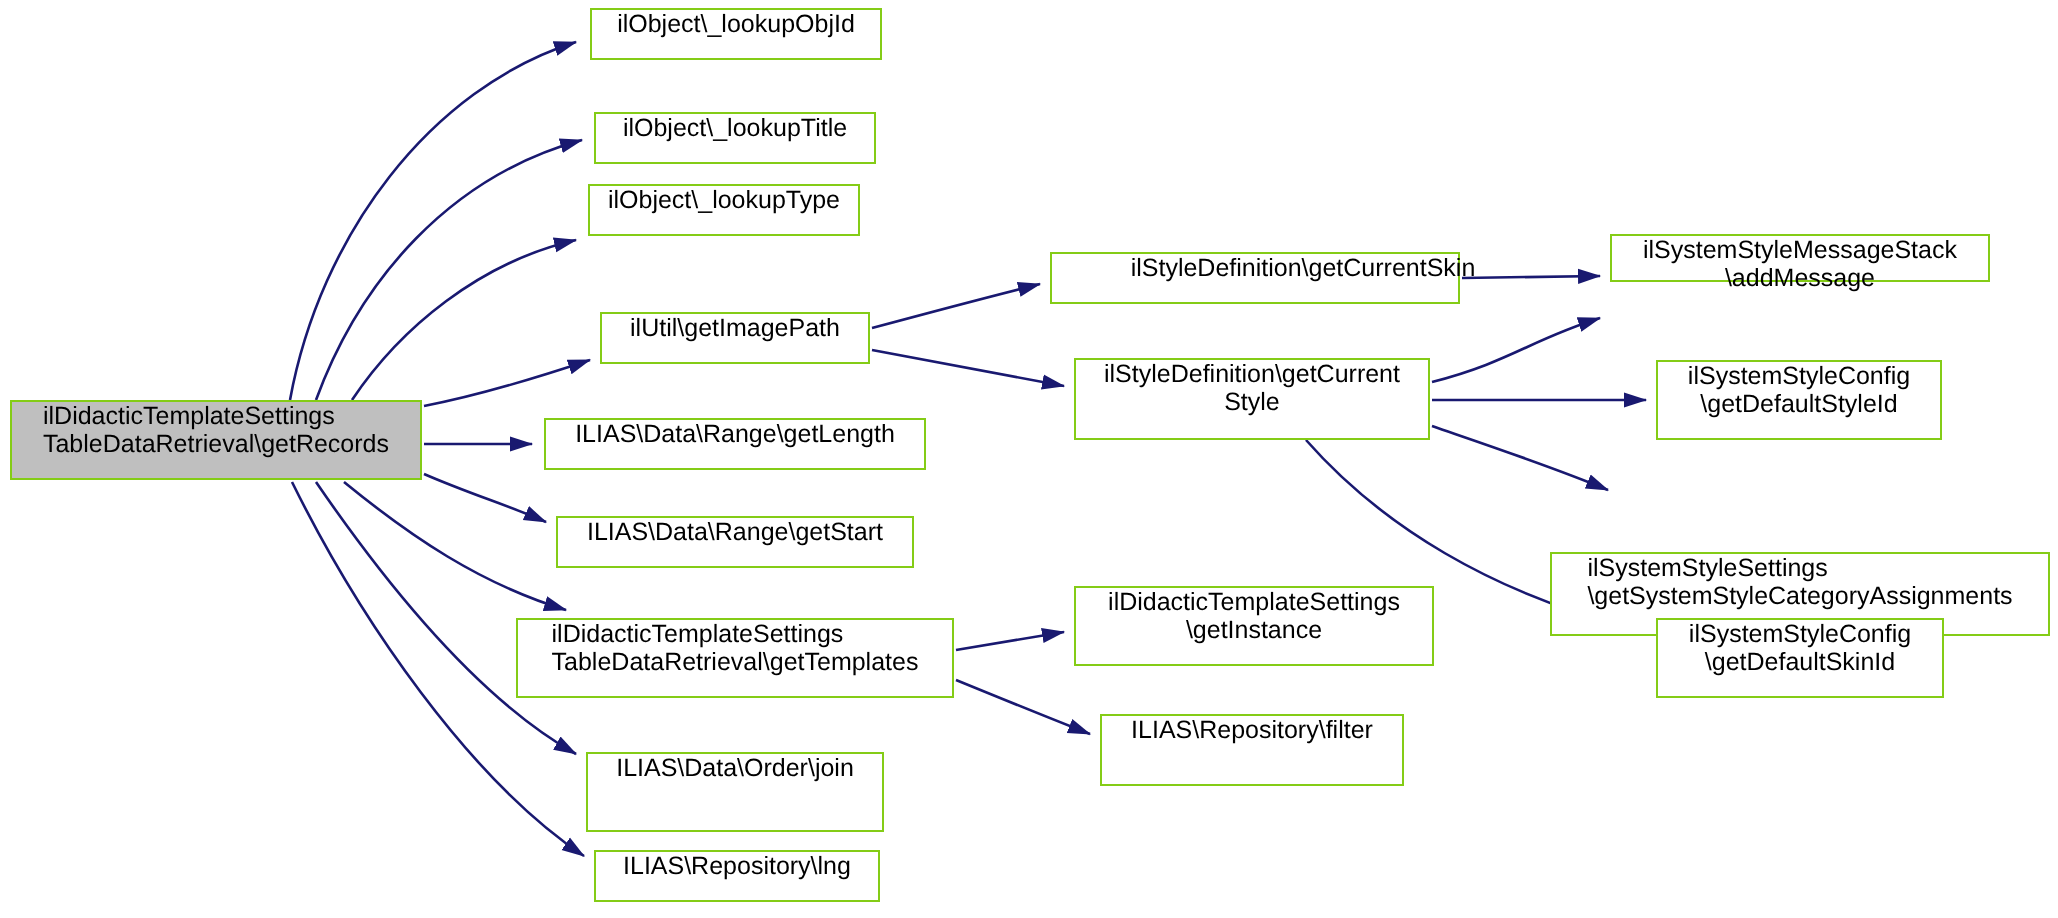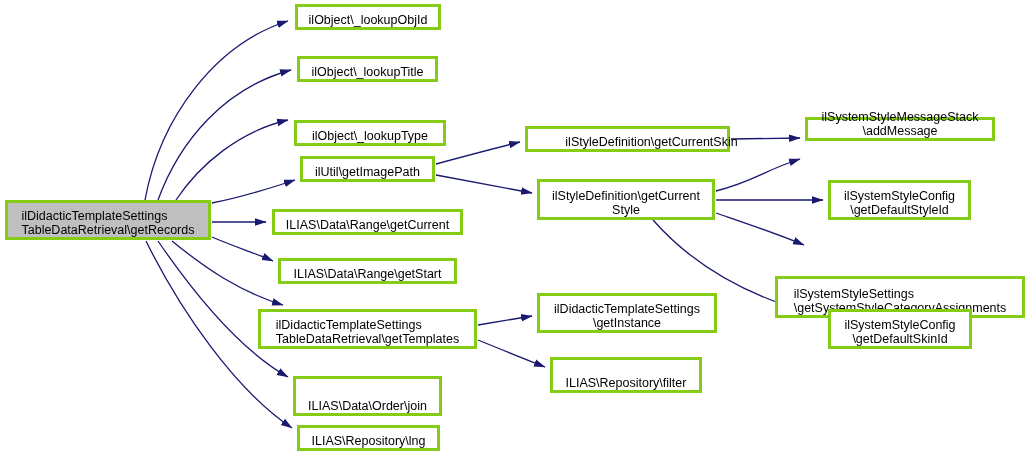--- a/index.html
+++ b/index.html
@@ -3,22 +3,22 @@
 <meta charset="utf-8">
 <style>
   html,body{margin:0;padding:0;}
   body{
     width:1029px;height:459px;position:relative;background:#ffffff;
     font-family:"Liberation Sans", sans-serif;overflow:hidden;
   }
   #graph-canvas{position:absolute;left:0;top:0;width:1029px;height:459px;}
   .node{
     position:absolute;box-sizing:border-box;
-    background:#ffffff;border:3px solid #84cc16;
-    display:flex;align-items:flex-end;justify-content:center;
+    background:#ffffff;border:1px solid #84cc16;
+    display:flex;align-items:flex-start;justify-content:center;
     font-size:12.5px;line-height:14px;color:#000000;
     text-align:center;white-space:pre-line;cursor:pointer;
   }
   .node.root{background:#bfbfbf;}
   .node.left{text-align:left;}
   .node span{display:inline-block;white-space:pre-line;}
 </style>
 </head>
 <body>
 
@@ -56,30 +56,30 @@
 </div>
 
 <div class="node" style="left:295px;top:4px;width:146px;height:26px;">
   <span>ilObject\_lookupObjId</span>
 </div>
 
 <div class="node" style="left:297px;top:56px;width:141px;height:26px;">
   <span>ilObject\_lookupTitle</span>
 </div>
 
-<div class="node" style="left:294px;top:120px;width:152px;height:26px;">
+<div class="node" style="left:294px;top:92px;width:136px;height:26px;">
   <span>ilObject\_lookupType</span>
 </div>
 
 <div class="node" style="left:300px;top:156px;width:135px;height:26px;">
   <span>ilUtil\getImagePath</span>
 </div>
 
 <div class="node" style="left:272px;top:209px;width:191px;height:26px;">
-  <span>ILIAS\Data\Range\getCurrent</span>
+  <span>ILIAS\Data\Range\getLength</span>
 </div>
 
 <div class="node" style="left:278px;top:258px;width:179px;height:26px;">
   <span>ILIAS\Data\Range\getStart</span>
 </div>
 
 <div class="node left" style="left:258px;top:309px;width:219px;height:40px;">
   <span>ilDidacticTemplateSettings
 TableDataRetrieval\getTemplates</span>
 </div>

